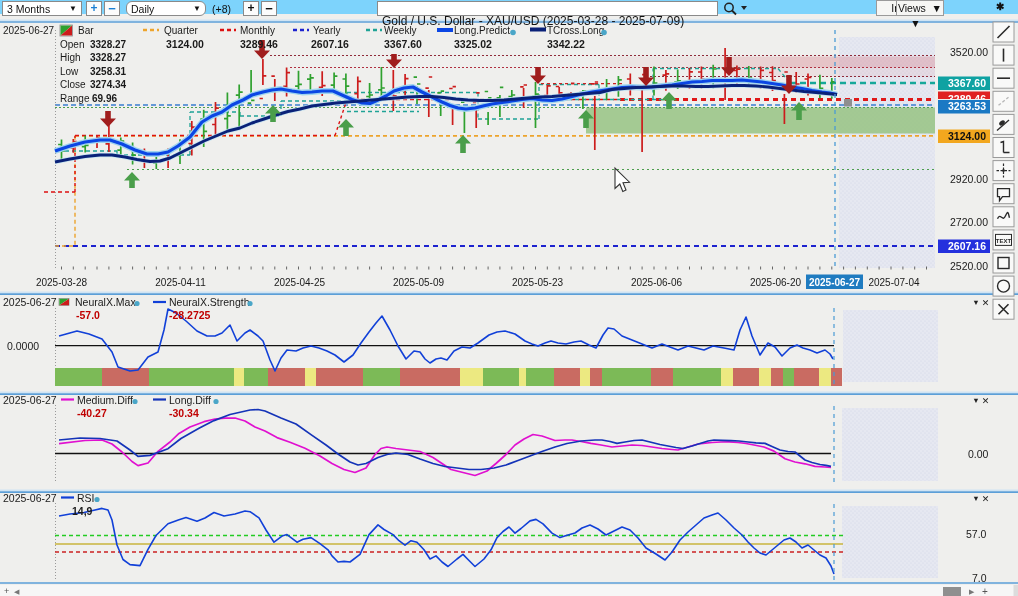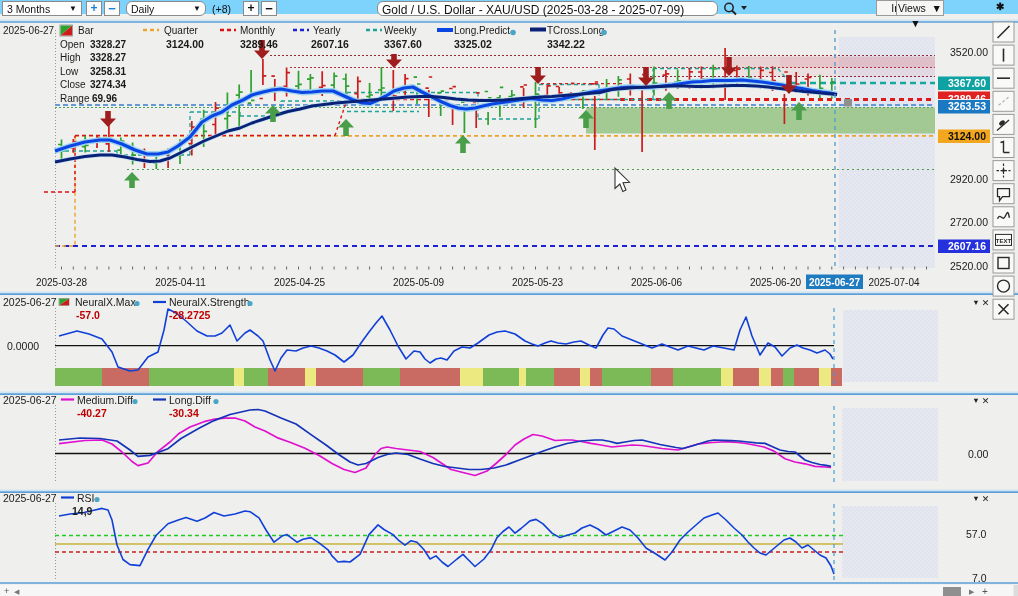--- a/index.html
+++ b/index.html
@@ -423,21 +423,21 @@
       <path d="M998.5 304.2 L1008.5 314.2 M1008.5 304.2 L998.5 314.2" stroke="#2a2a2a" stroke-width="1.6"></path>
     </svg></div>
 <div class="tb">
   <div class="combo" style="left:2px; width:80px;">3 Months<span class="arr">▼</span></div>
   <div class="btn" style="left:86px; color:#1a7fd4;">+</div>
   <div class="btn" style="left:104px; color:#1a7fd4; font-size:13px;">−</div>
   <div class="combo" style="left:126px; width:80px;border-radius:6px;">Daily<span class="arr">▼</span></div>
   <div style="position:absolute; left:212px; top:3px; font-size:10.5px; color:#111;">(+8)</div>
   <div class="btn" style="left:243px; color:#111;">+</div>
   <div class="btn" style="left:261px; color:#111; font-size:13px;">−</div>
-  <div class="combo" style="left:377px; width:341px; font-size:12px; padding-top:1px;border-radius:6px;">Gold / U.S. Dollar - XAU/USD (2025-03-28 - 2025-07-09)</div>
+  <div class="combo" style="left:377px; width:341px; font-size:12px; padding-top:12px;">Gold / U.S. Dollar - XAU/USD (2025-03-28 - 2025-07-09)</div>
   <div style="position:absolute; left:722px; top:1px; width:26px; height:15px;">
     <svg width="26" height="15">
         <circle cx="7" cy="6.5" r="4.2" fill="none" stroke="#222" stroke-width="1.5"></circle>
     <line x1="10" y1="9.5" x2="14" y2="13.5" stroke="#222" stroke-width="1.8"></line>
     <path d="M19 5 L25 5 L22 9 Z" fill="#222"></path>
       </svg>
   </div>
   <div class="rbtn" style="left:876px; width:65px; line-height:15px;padding-left:11px;">Indicators &nbsp;▼</div>
   <div class="rbtn" style="left:896px; width:48px; line-height:15px;">Views &nbsp;▼</div>
   <div style="position:absolute; left:996px; top:1px; font-size:10px; color:#111; font-weight:bold;">✱</div>

